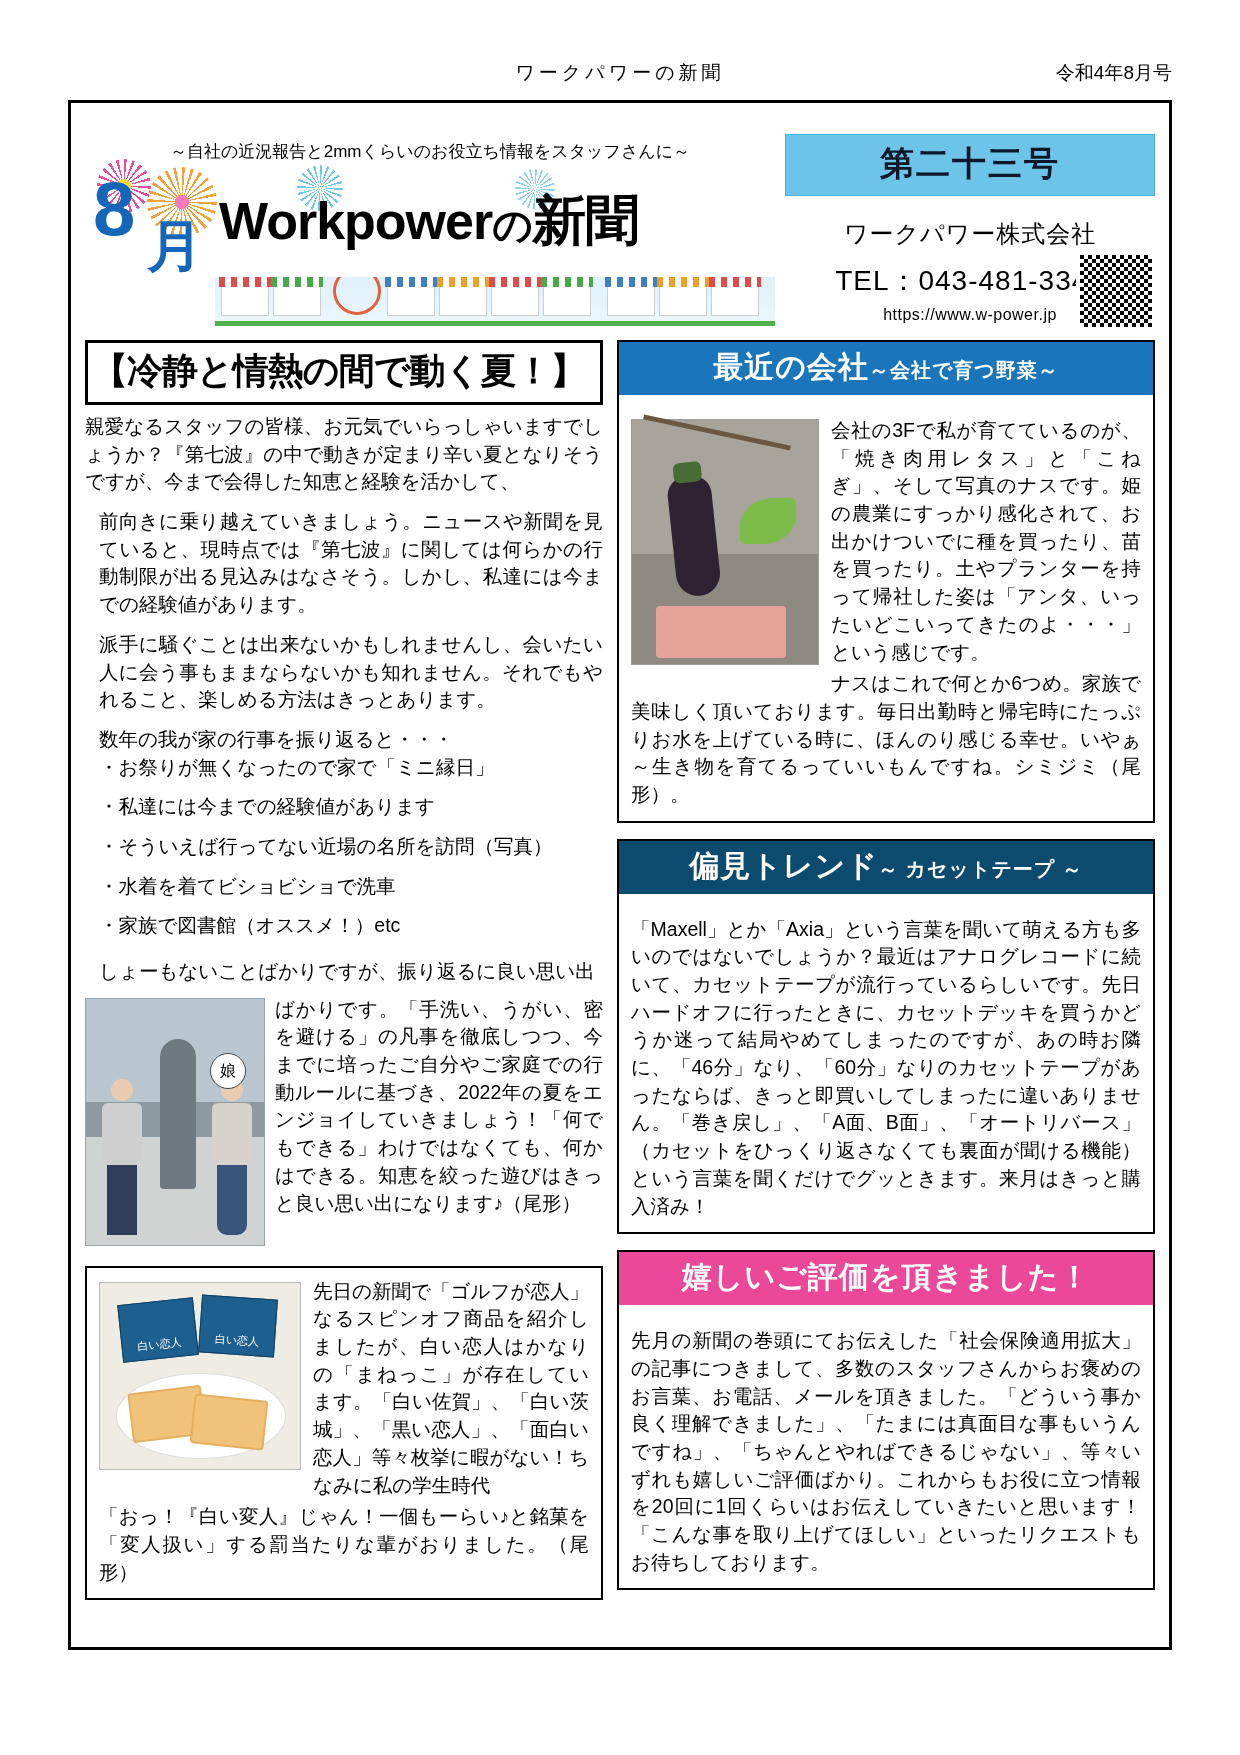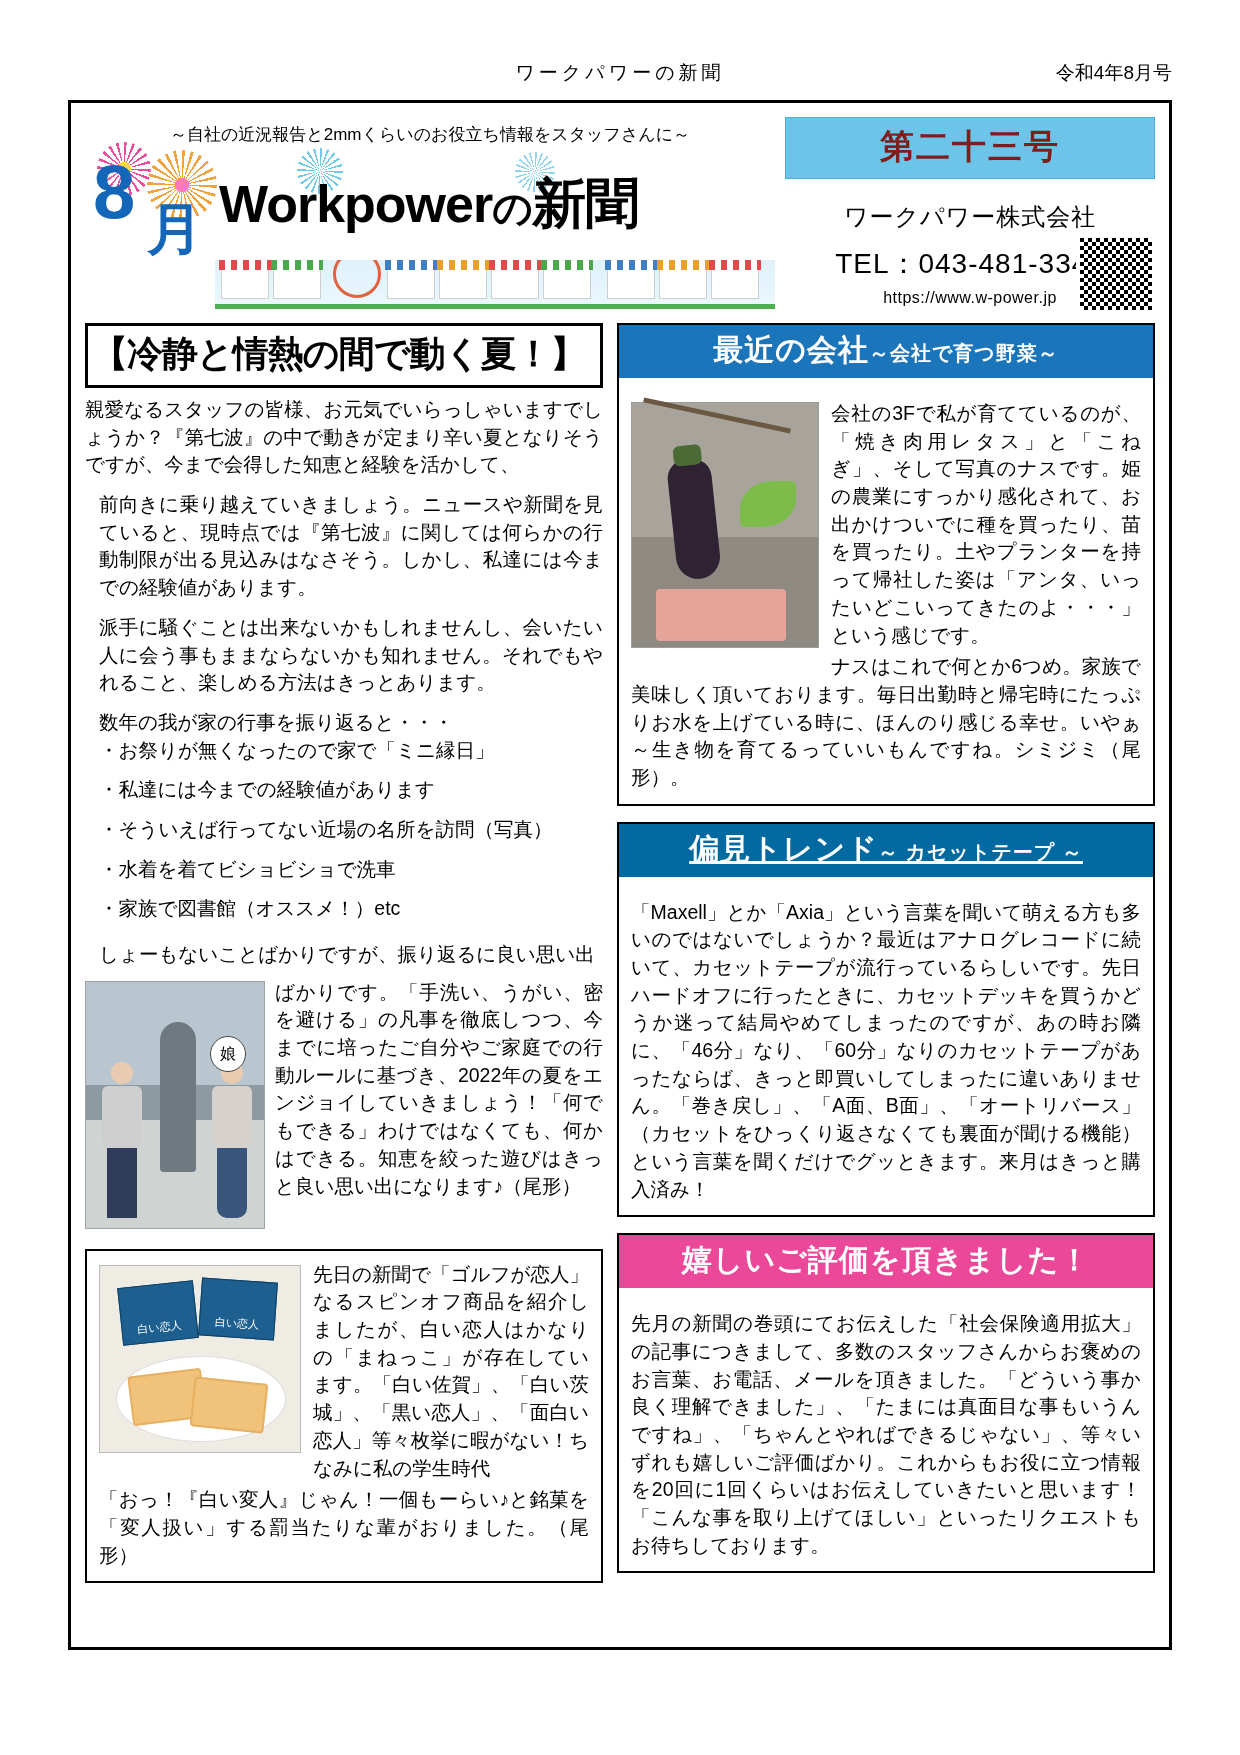--- a/index.html
+++ b/index.html
@@ -39,21 +39,21 @@
   .running-head .rh-right {
     margin-left: auto;
     font-size: 19px;
   }
   
   .frame {
     border: 3px solid #000;
     box-sizing: border-box;
     width: 1104px;
     height: 1550px;
-    padding: 14px 14px 14px 14px;
+    padding: 31px 14px 14px 14px;
     position: relative;
   }
   
   .masthead {
     display: flex;
     align-items: flex-start;
     height: 200px;
   }
   .masthead-left {
     width: 690px;
@@ -157,21 +157,21 @@
     border-radius: 50%;
   }
   .masthead-right {
     width: 372px;
     margin-left: 10px;
     text-align: center;
     position: relative;
   }
   .issue-badge {
     background: #6cc5e8;
-    color: #7f1d1d;
+    color: #0f172a;
     font-size: 34px;
     font-weight: bold;
     letter-spacing: 2px;
     padding: 6px 0 8px 0;
     border: 1px solid #48b2da;
   }
   .company-name {
     font-size: 24px;
     margin-top: 22px;
     letter-spacing: 1px;
@@ -282,21 +282,21 @@
   .bar {
     color: #fff;
     font-size: 30px;
     font-weight: bold;
     text-align: center;
     padding: 5px 0 7px 0;
     letter-spacing: 1px;
   }
   .bar .sub { font-size: 20px; font-weight: bold; }
   .bar-blue { background: #1b75bb; }
-  .bar-orange { background: #0369a1; text-decoration: underline; }
+  .bar-orange { background: #0c4a6e; }
   .bar-brown { background: #c05a18; }
   .bar-green { background: #ec4899; }
 
   .panel {
     border: 2px solid #000;
     padding: 10px 12px 12px 12px;
     margin-top: 8px;
   }
   .panel .bar { margin: -10px -12px 22px -12px; }
 

